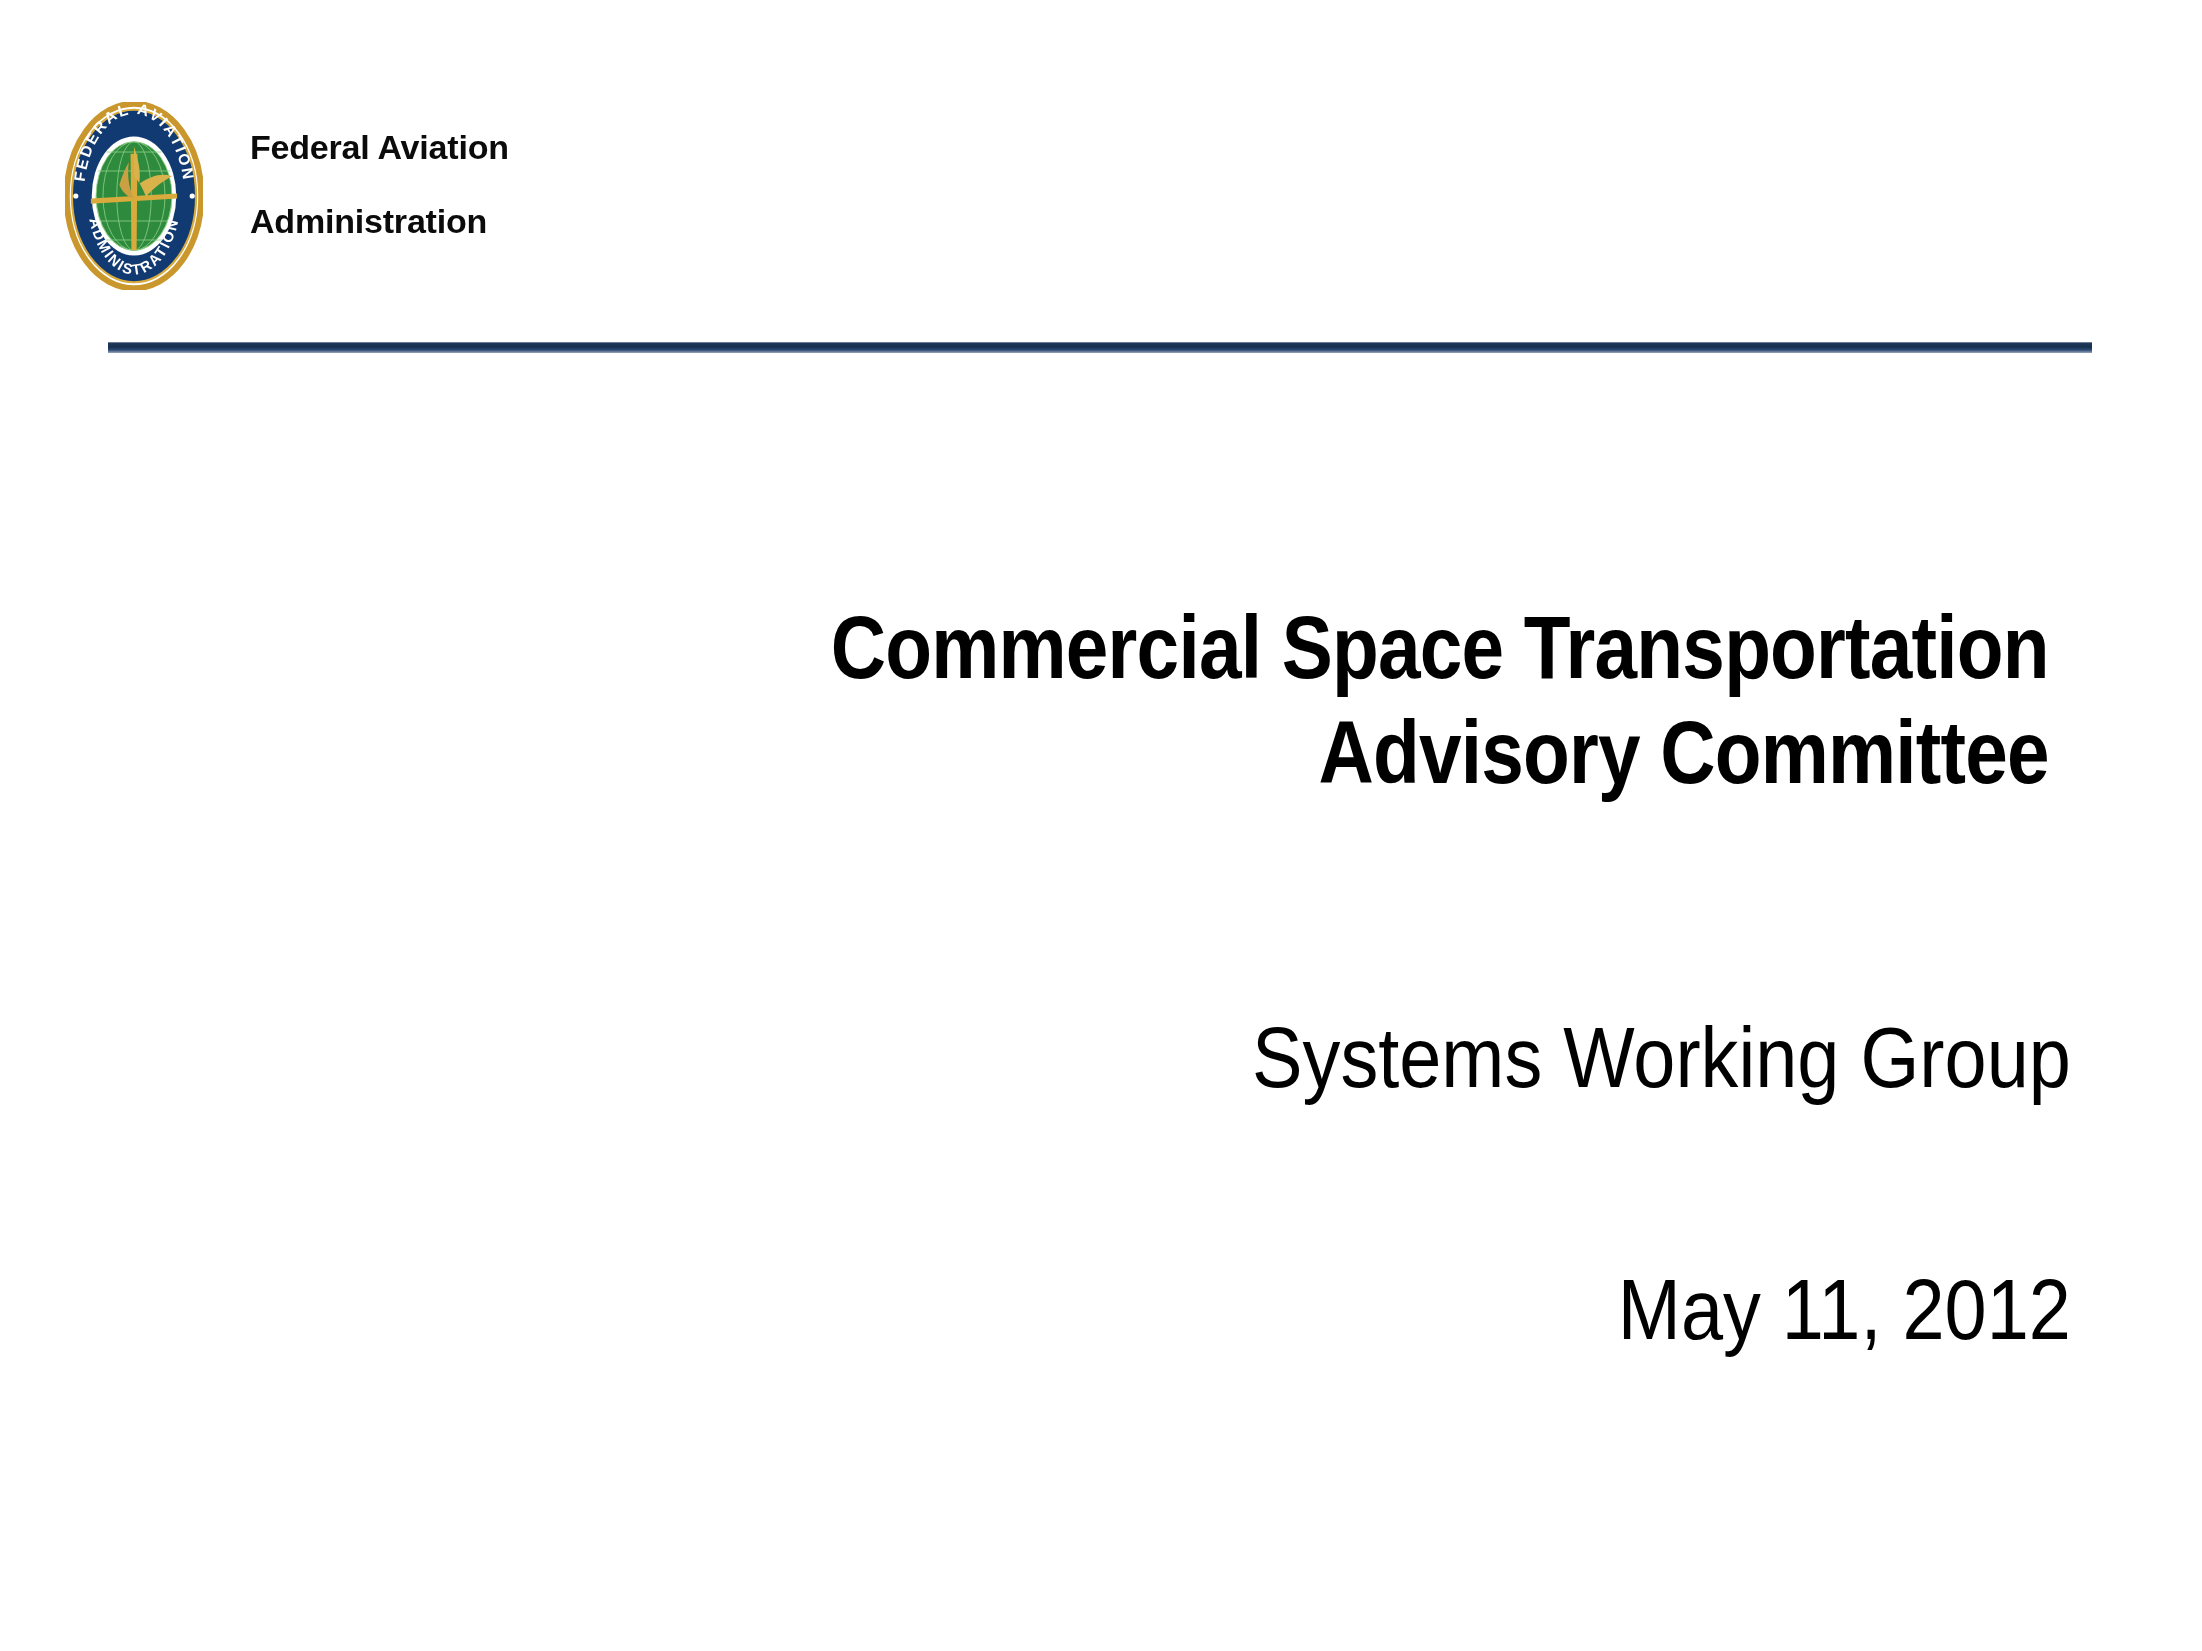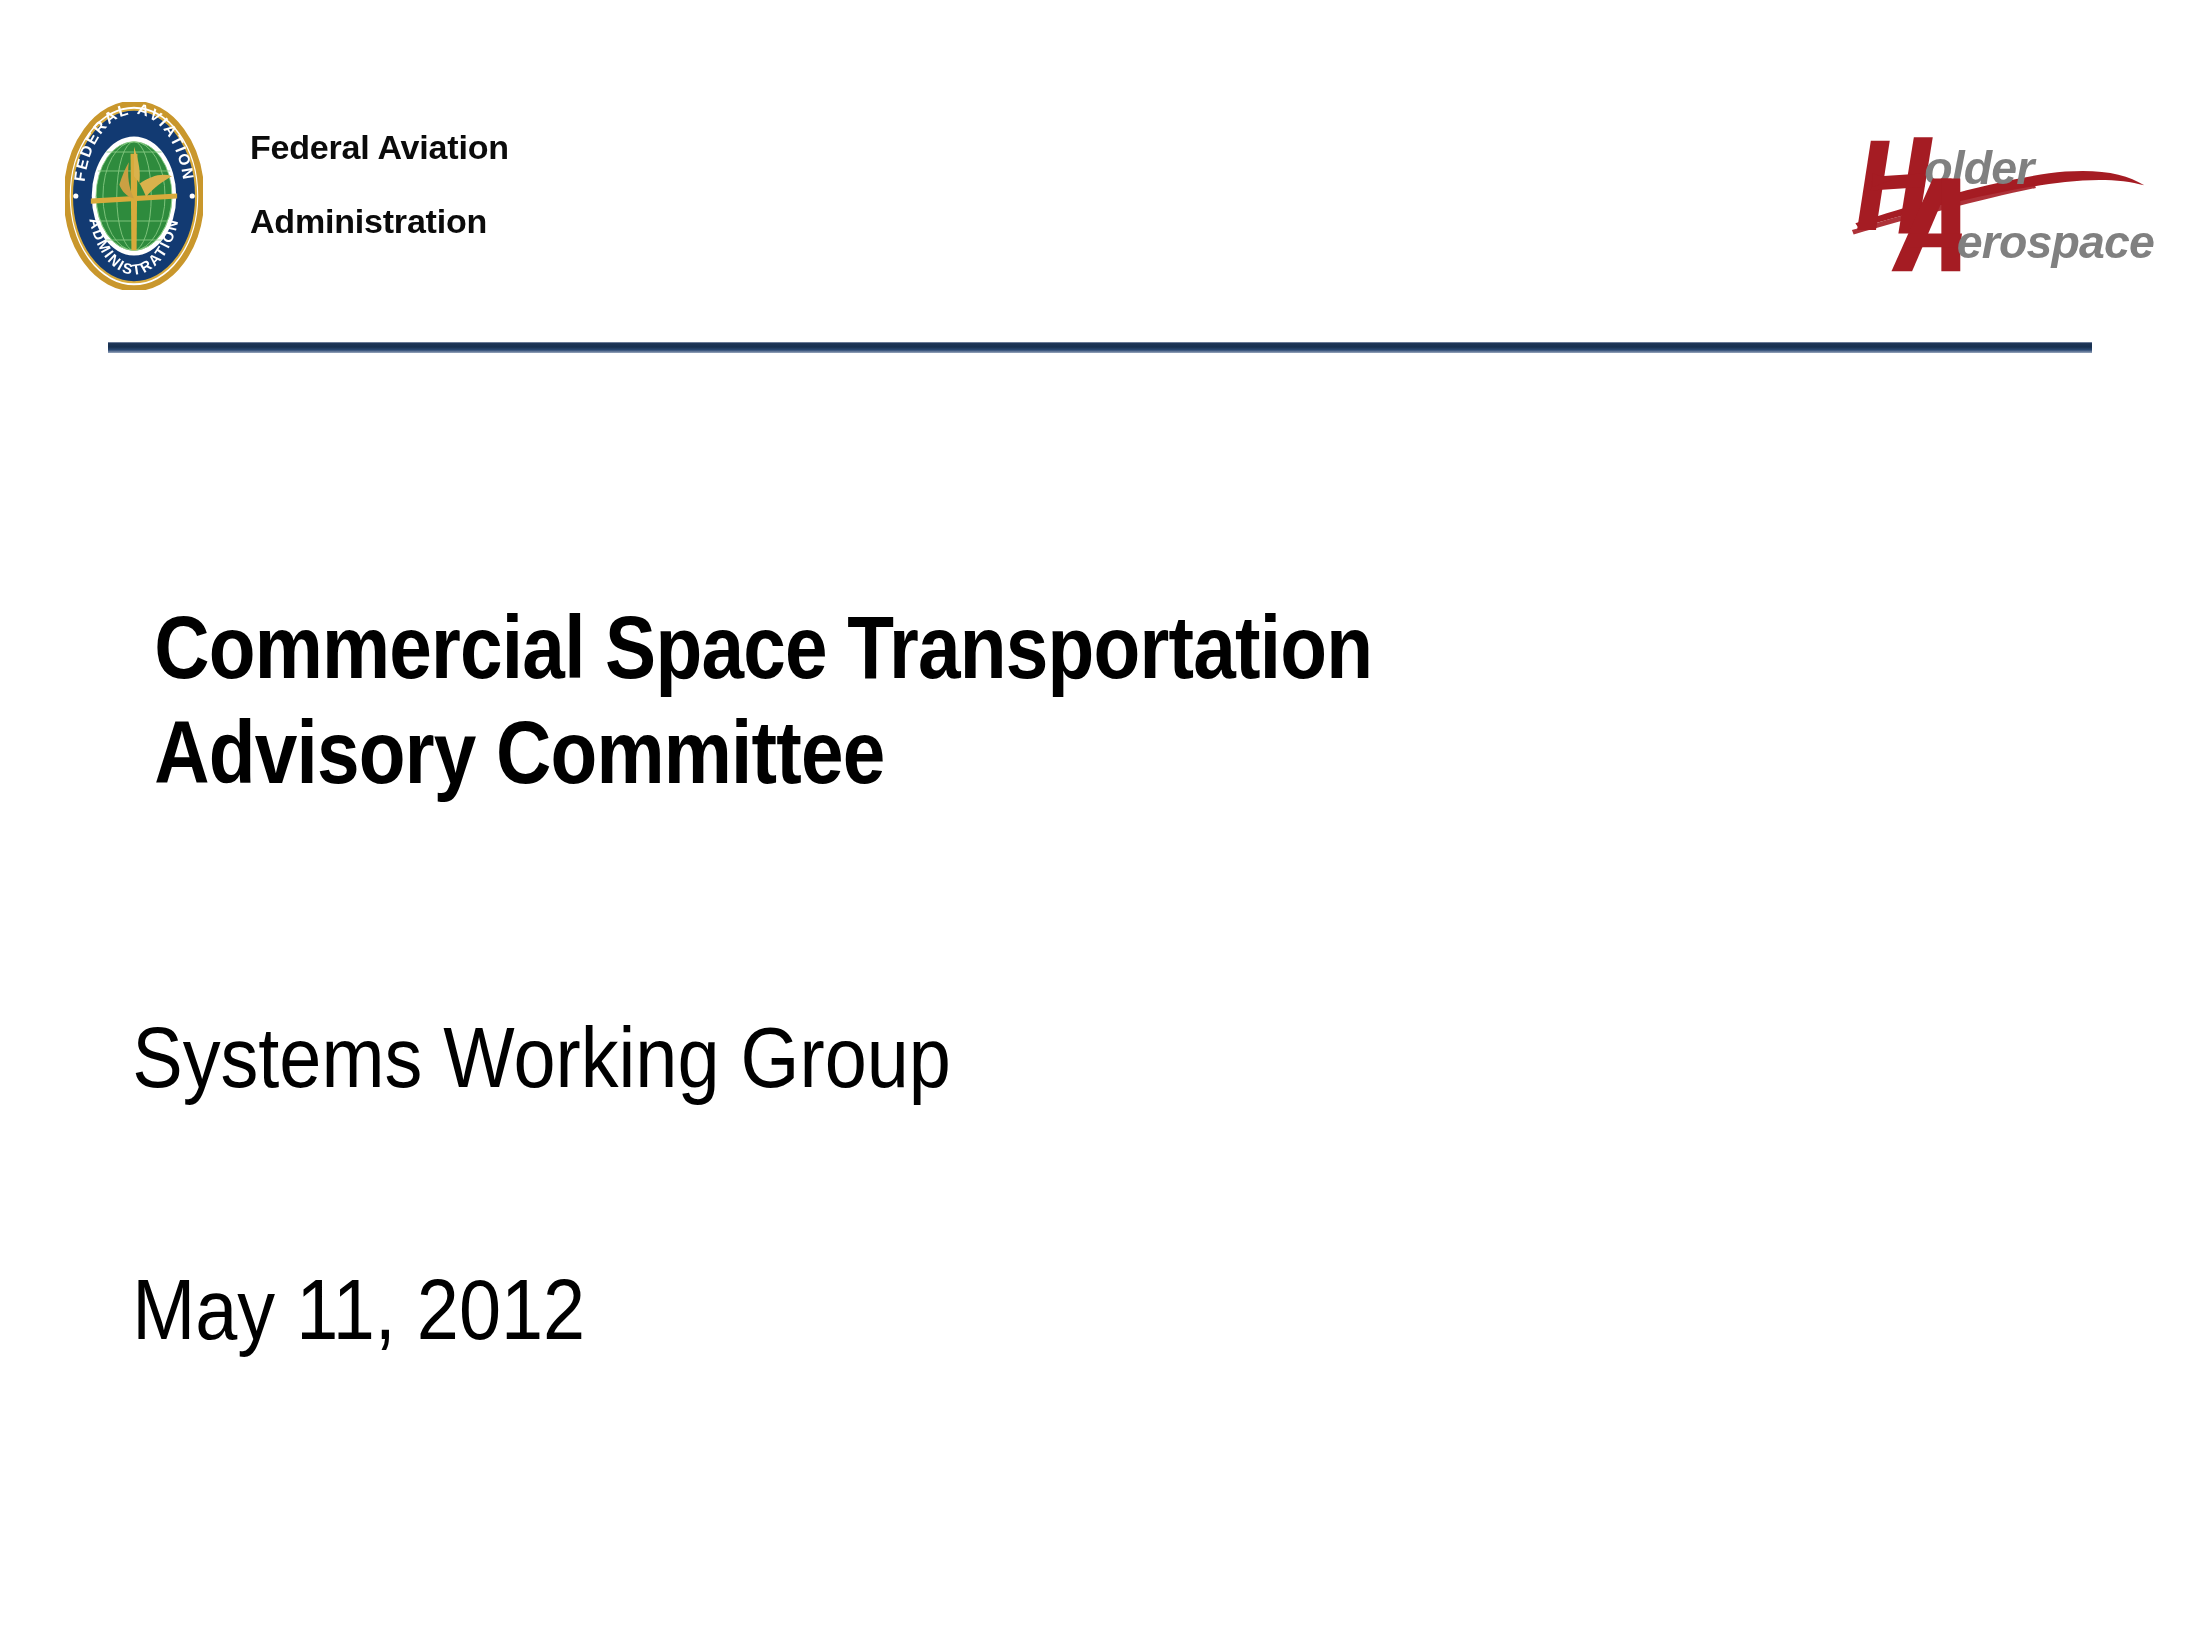--- a/index.html
+++ b/index.html
@@ -84,21 +84,21 @@
         #2a4872 72%,
         #9aa7bd 100%);
   }
 
   
   .body-block {
     position: absolute;
     left: 0;
     top: 516px;
     width: 2203px;
-    text-align: left;
+    text-align: right;
   }
 
   .main-title {
     font-family: "Liberation Sans Narrow", "Liberation Sans", sans-serif;
     font-weight: bold;
     font-size: 89px;
     line-height: 1.18;
     color: #000000;
     letter-spacing: -0.9px;
     transform: scaleX(0.86);
@@ -184,47 +184,20 @@
           <circle cx="147.5" cy="109" r="3" fill="#ffffff"></circle>
         </svg>
       </div>
 
       <div class="faa-text">
         <div class="faa-line">Federal Aviation</div>
         <div class="faa-line second">Administration</div>
       </div>
     </div>
 
-    <div class="holder-logo">
-      <svg viewBox="0 0 360 200" width="310" height="172" aria-hidden="true">
-
-        <path d="M 6,120 C 80,96 180,66 250,60 C 292,57 322,63 342,76
-                 C 318,69 286,68 250,72 C 180,80 82,104 10,126 Z" fill="#a51c23"></path>
-
-        <path d="M 2,128 C 70,108 150,86 214,74 L 216,79 C 152,92 72,114 4,133 Z" fill="#a51c23" opacity="0.9"></path>
-
-        <g fill="#a51c23">
-          <path d="M 24,24 L 46,24 L 30,128 L 8,128 Z"></path>
-          <path d="M 74,20 L 96,20 L 78,132 L 56,132 Z"></path>
-          <path d="M 26,66 L 88,62 L 86,78 L 24,82 Z"></path>
-        </g>
-
-        <path d="M 26,62 L 48,70 L 26,78 Z" fill="#a51c23"></path>
-
-        <text x="86" y="74" font-family="'Liberation Sans', sans-serif" font-size="54" font-weight="bold" font-style="italic" fill="#808080" letter-spacing="-1">older</text>
-
-        <g fill="#a51c23">
-          <path d="M 96,68 L 118,68 L 72,176 L 48,176 Z"></path>
-          <path d="M 106,68 L 128,68 L 128,176 L 106,176 Z"></path>
-          <path d="M 70,132 L 130,132 L 128,148 L 64,148 Z"></path>
-        </g>
-
-        <text x="124" y="160" font-family="'Liberation Sans', sans-serif" font-size="54" font-weight="bold" font-style="italic" fill="#808080" letter-spacing="-1">erospace</text>
-      </svg>
-    </div>
 
     <div class="divider"></div>
   </div>
 
   <div class="body-block">
 
     <div class="main-title">
       <span class="tline">Commercial Space Transportation</span>
       <span class="tline">Advisory Committee</span>
     </div>

